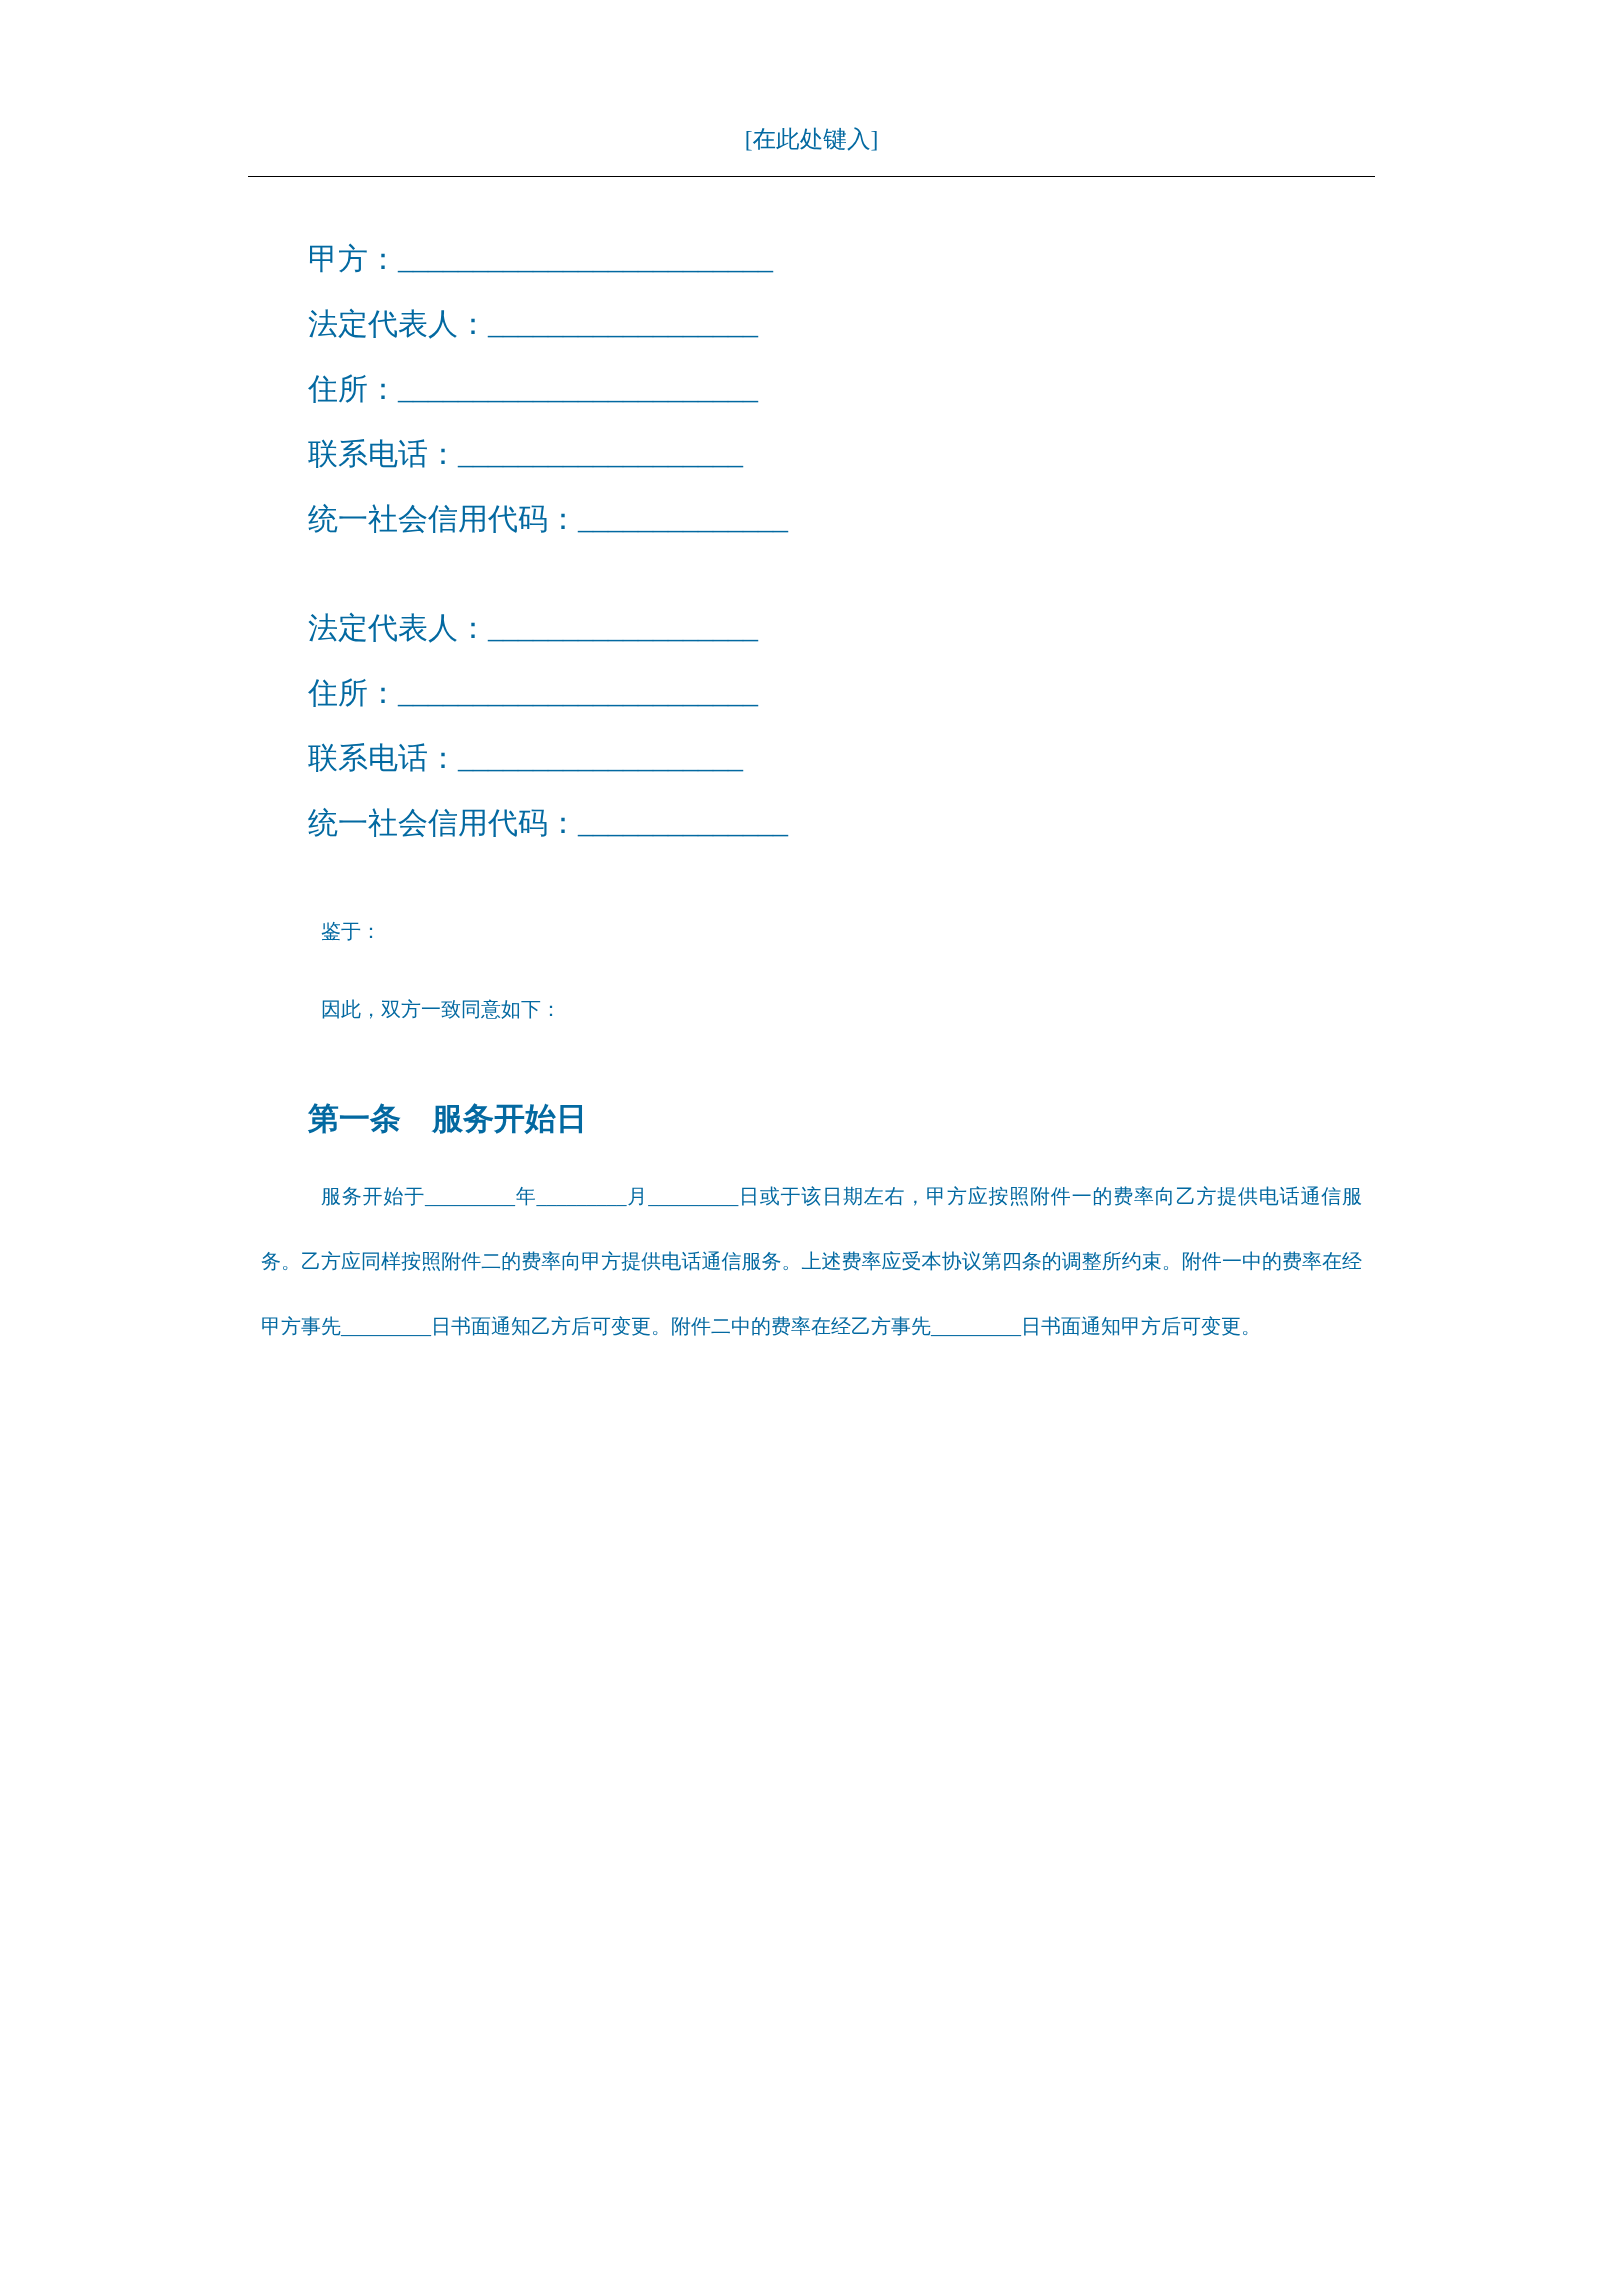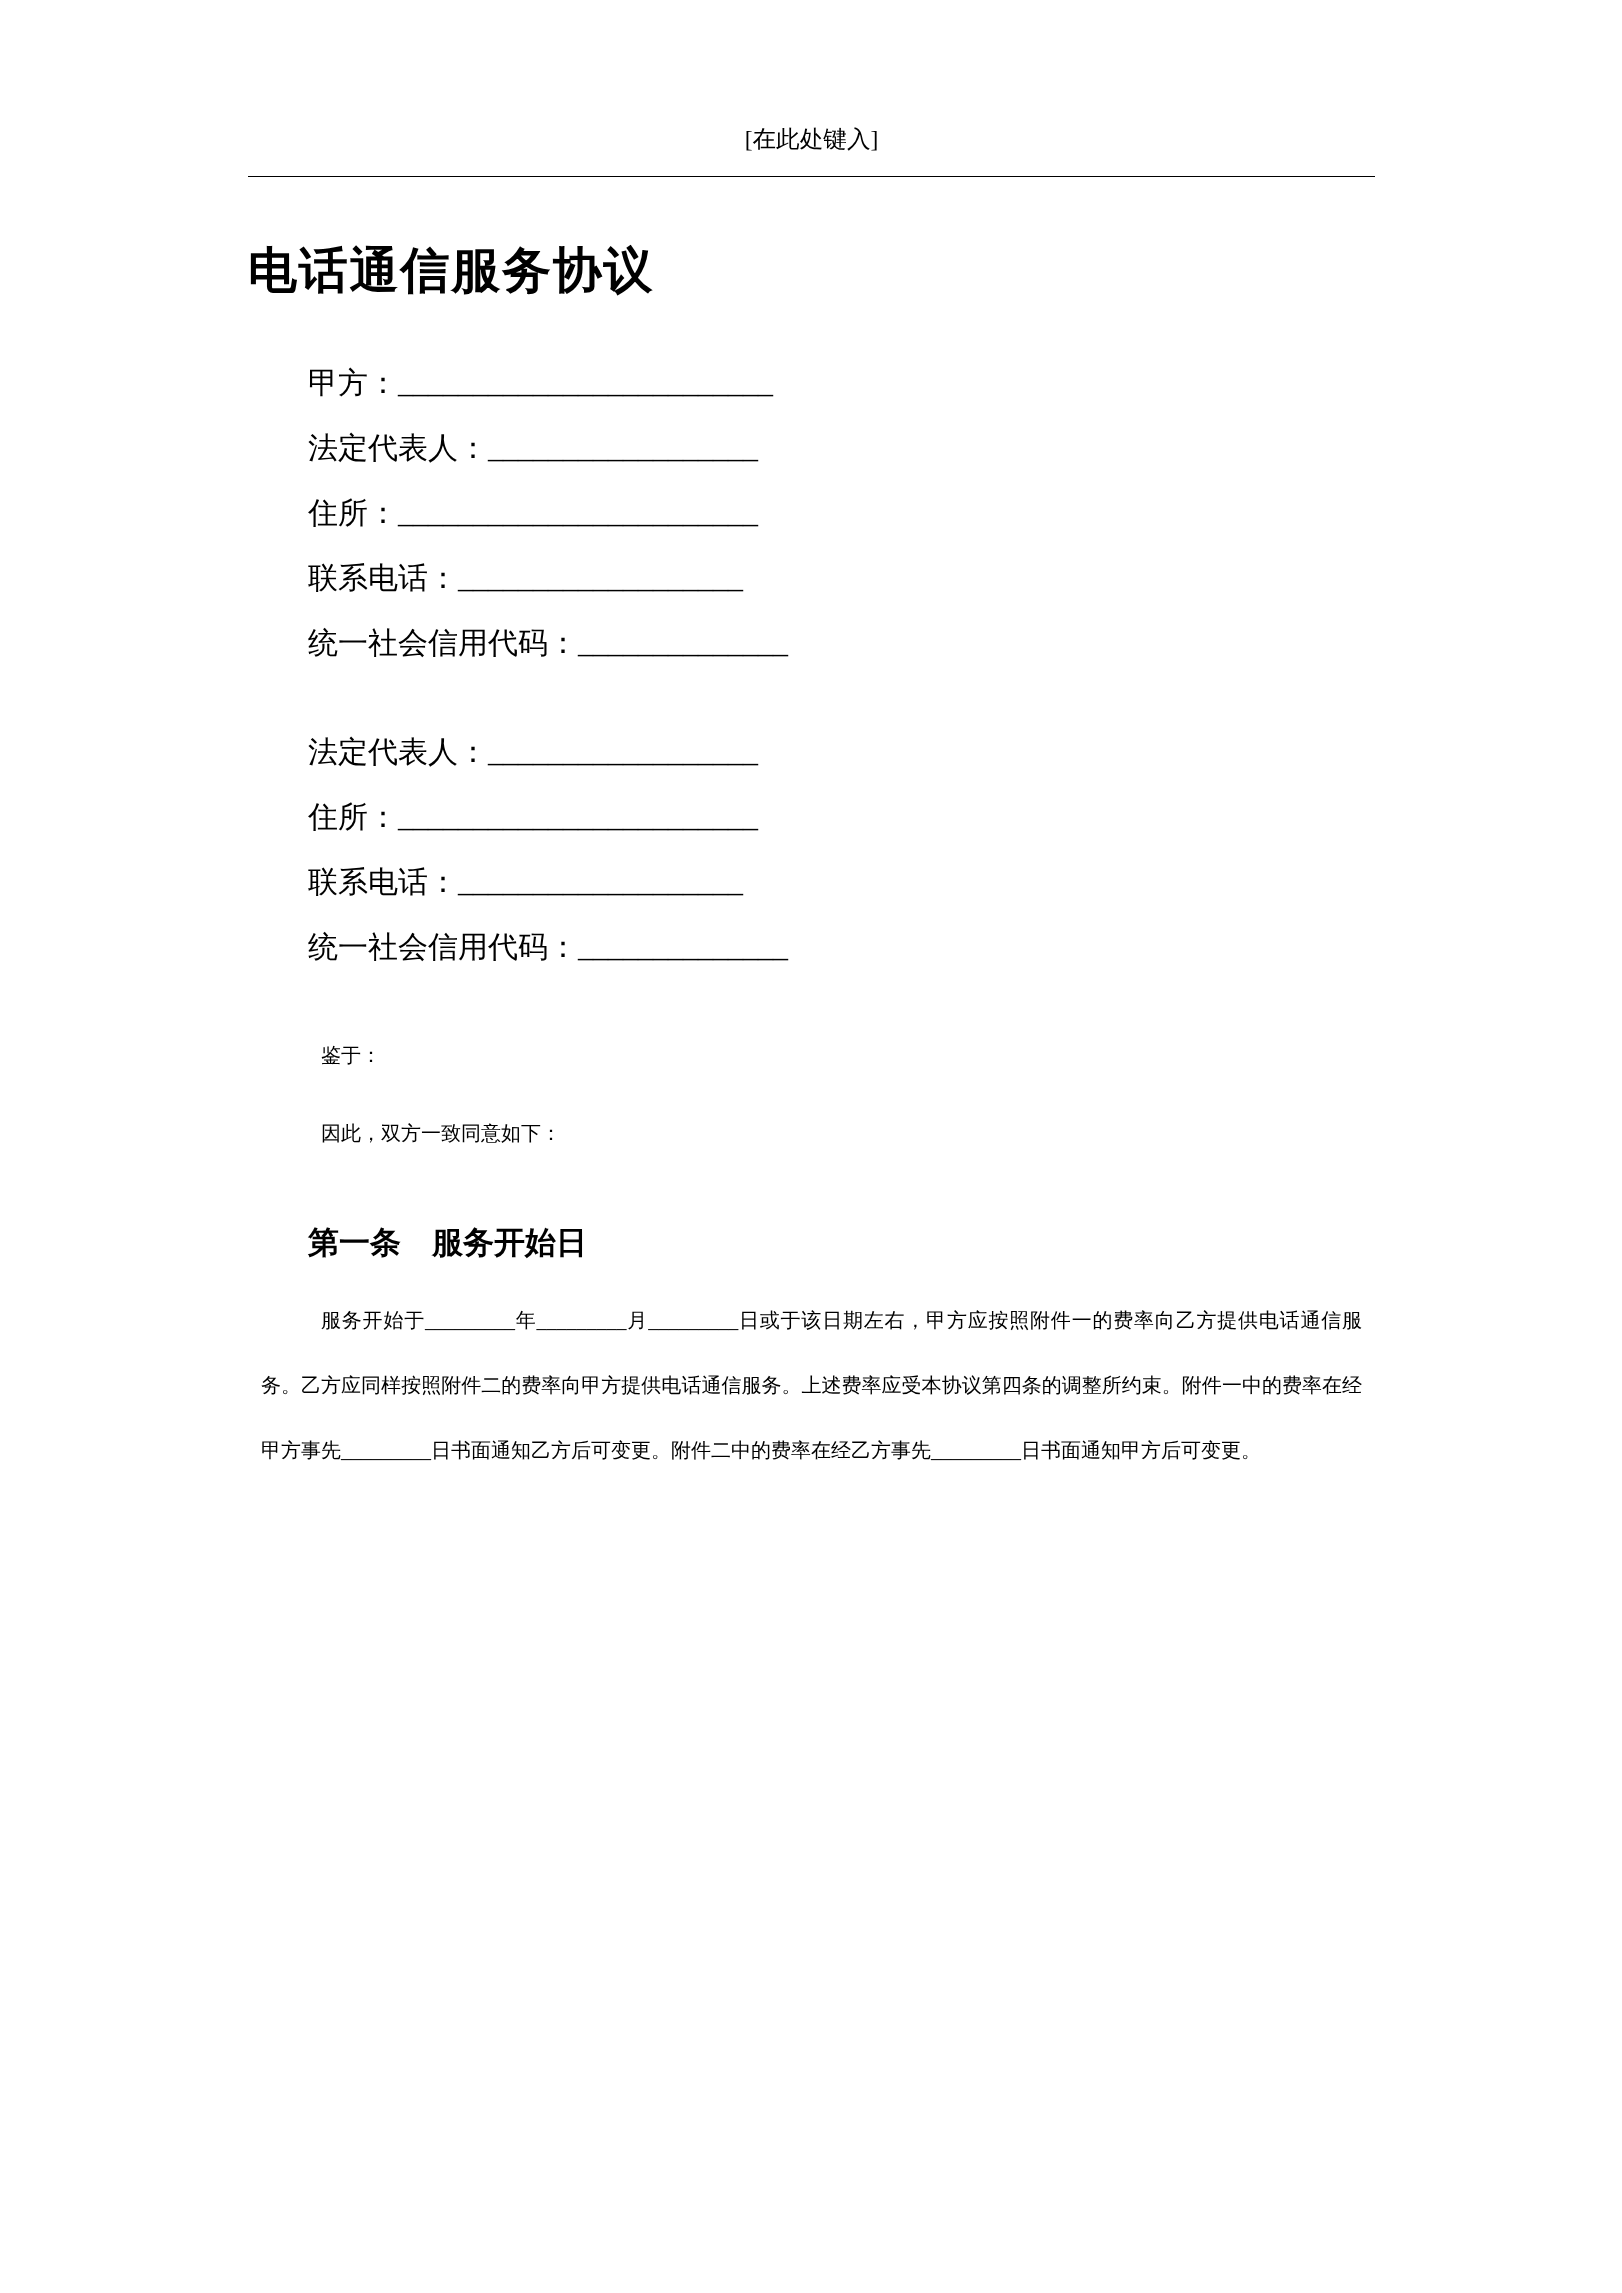--- a/index.html
+++ b/index.html
@@ -8,21 +8,21 @@
     background: #ffffff;
   }
   .page {
     position: relative;
     width: 1623px;
     height: 2294px;
     margin: 0 auto;
     background: #ffffff;
     box-sizing: border-box;
     padding: 125px 248px 0 248px;
-    color: #000000;
+    color: #0369a1;
     font-family: "Liberation Serif", "DejaVu Serif", serif;
   }
   .doc-header {
     text-align: center;
     font-size: 23.6px;
     line-height: 29px;
     padding-bottom: 22px;
     border-bottom: 1.8px solid #000000;
   }
   .doc-title {
@@ -78,21 +78,20 @@
 </style>
 </head>
 <body>
 
 <div class="page">
 
   <div class="doc-header">
     <span>[在此处键入]</span>
   </div>
 
-  <h1 class="doc-title">电话通信服务协议</h1>
 
   <div class="fields">
     <div class="field-line">
       <span>甲方：</span><span class="blank">_________________________</span>
     </div>
     <div class="field-line">
       <span>法定代表人：</span><span class="blank">__________________</span>
     </div>
     <div class="field-line">
       <span>住所：</span><span class="blank">________________________</span>

